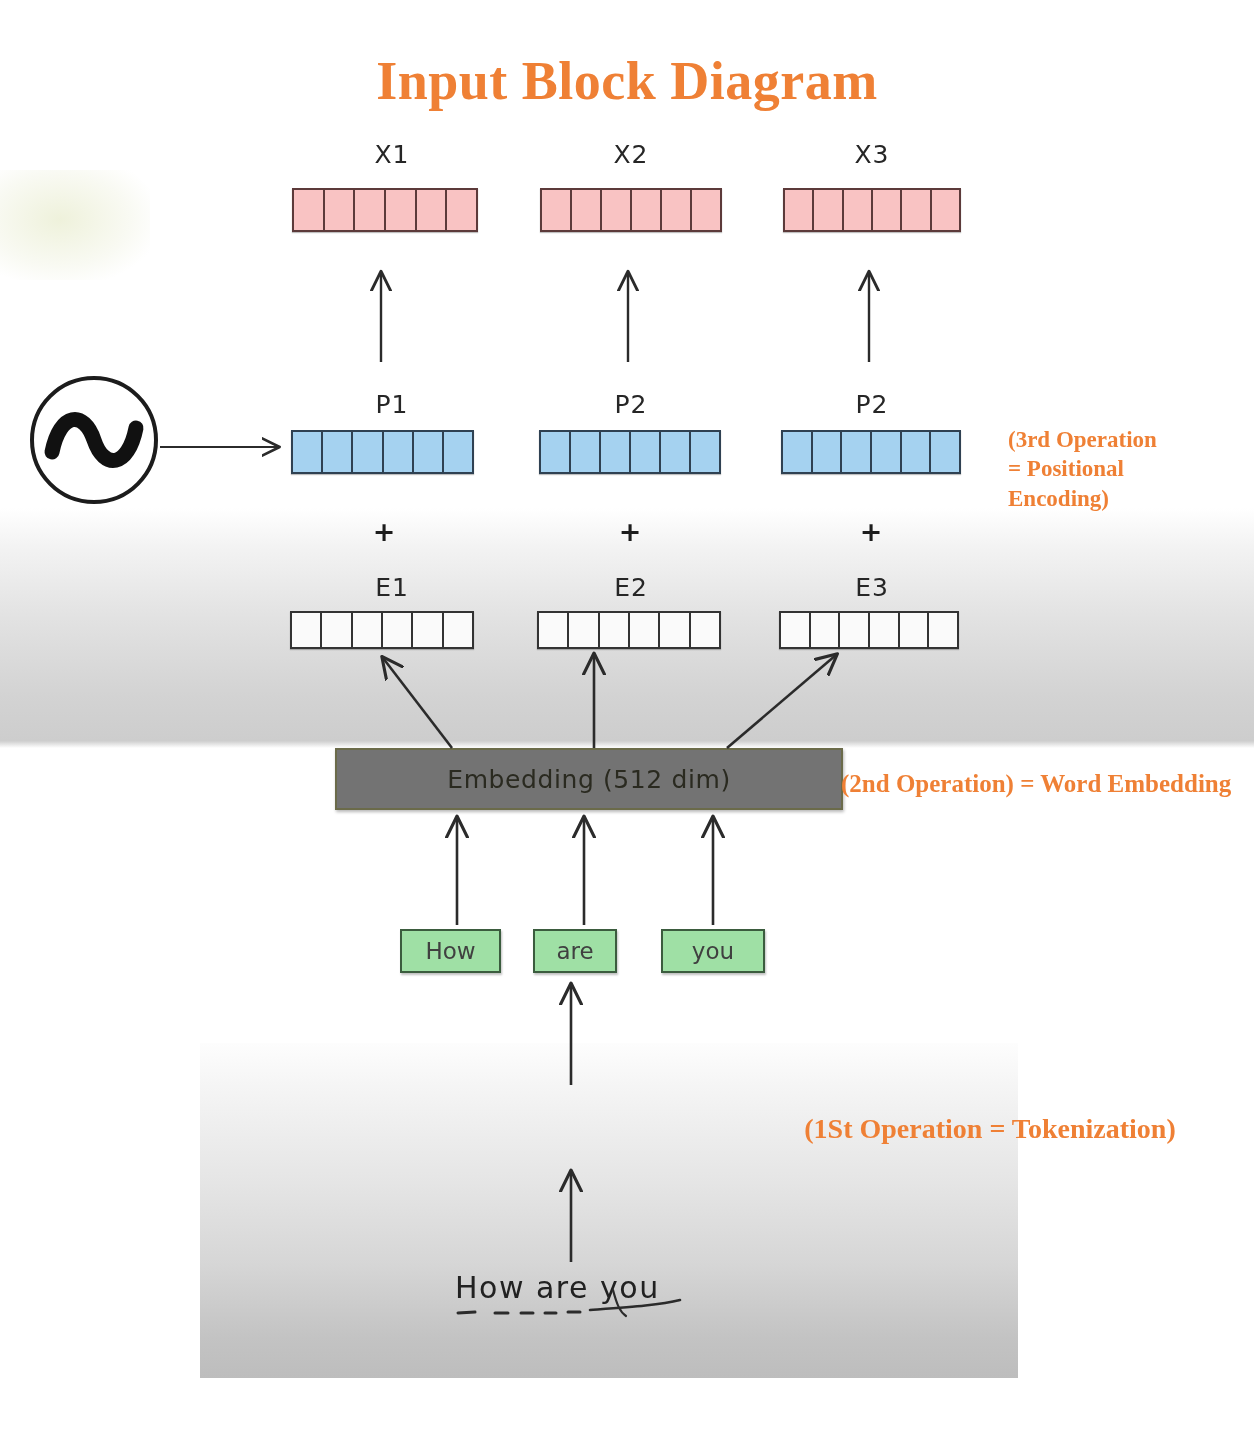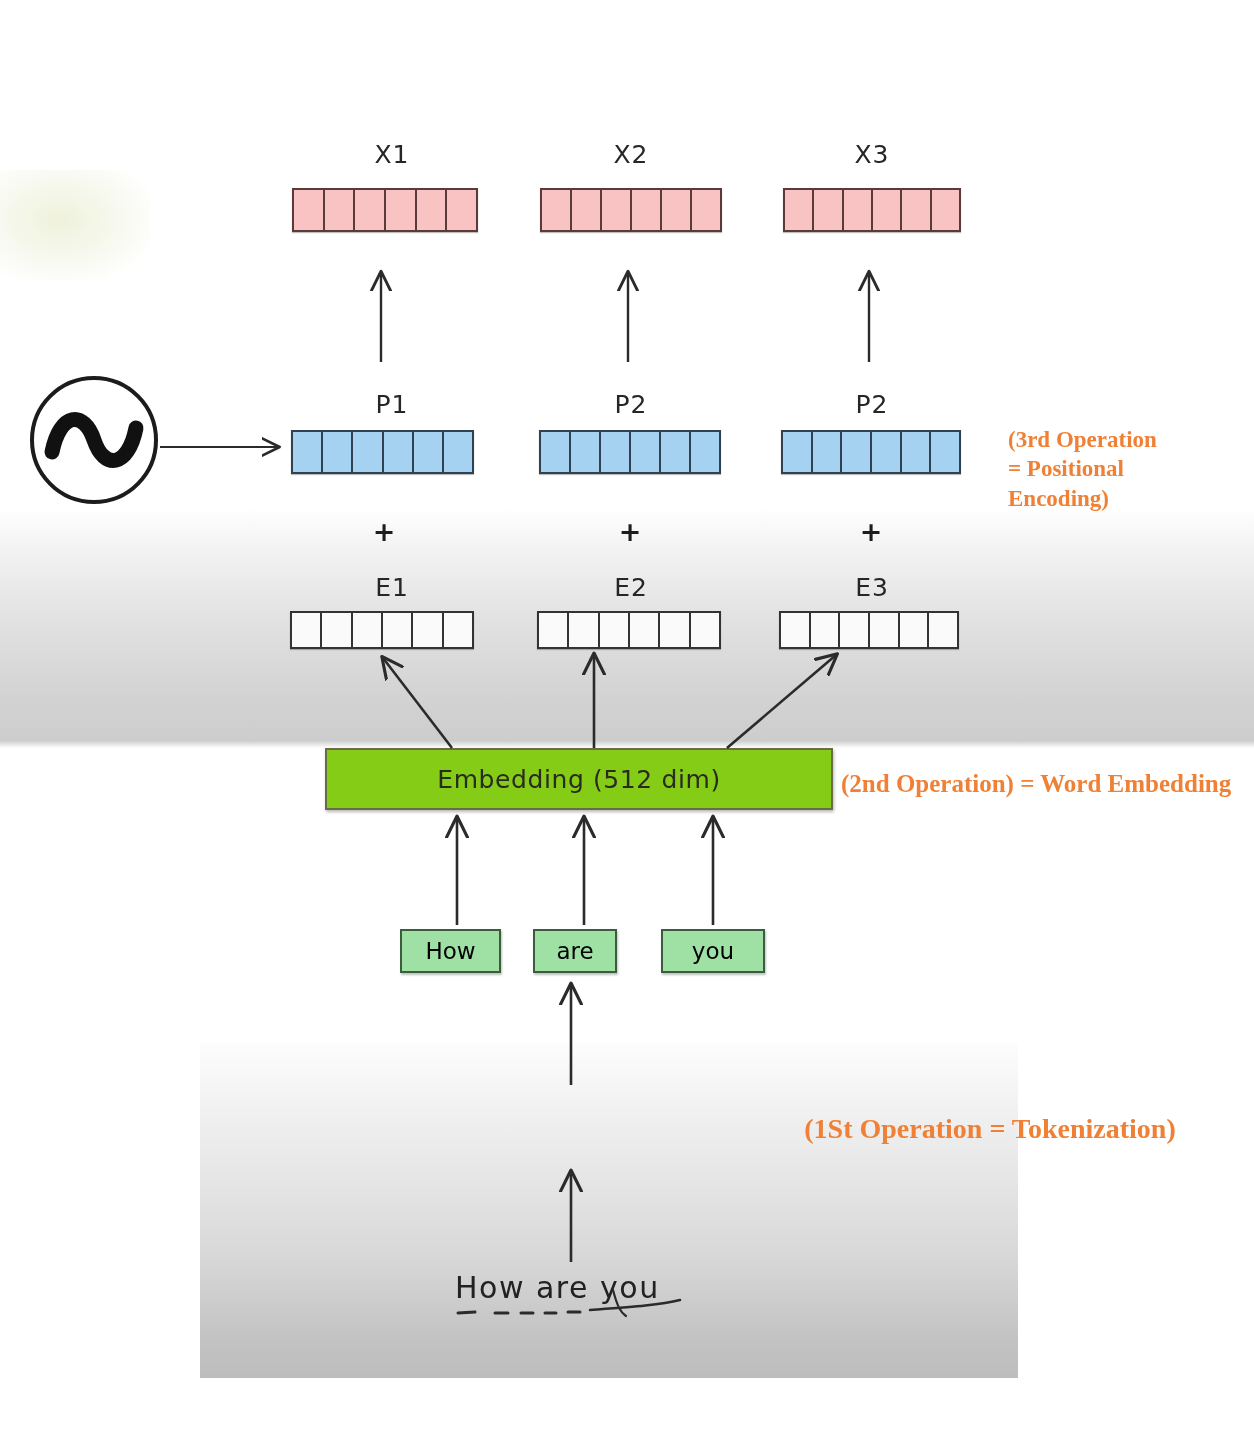--- a/index.html
+++ b/index.html
@@ -108,43 +108,43 @@
     box-sizing: border-box;
     display: flex;
     align-items: center;
     justify-content: center;
     font-family: "DejaVu Sans", sans-serif;
     color: #2a2a20;
     border: 2px solid #6b6b4a;
     box-shadow: 1px 2px 3px rgba(0,0,0,0.28);
   }
   #embedding-box {
-    left: 325px; top: 748px; width: 508px; height: 62px;
-    background: #84cc16;
+    left: 335px; top: 748px; width: 508px; height: 62px;
+    background: #737373;
     font-size: 25px;
     letter-spacing: 0.6px;
   }
   #tokenizer-box {
     left: 418px; top: 1090px; width: 303px; height: 66px;
     background: #eedd92;
     font-size: 24px;
     letter-spacing: 1.4px;
   }
 
   .tokenbox {
     position: absolute;
     box-sizing: border-box;
     display: flex;
     align-items: center;
     justify-content: center;
     background: #9fe0a5;
     border: 2px solid #3b5c3e;
     font-family: "DejaVu Sans", sans-serif;
     font-size: 23px;
-    color: #000000;
+    color: #404040;
     box-shadow: 1px 2px 2px rgba(0,0,0,0.25);
   }
 
   
   #input-sentence {
     position: absolute;
     left: 455px; top: 1270px; width: 260px;
     font-family: "DejaVu Sans", sans-serif;
     font-size: 30px;
     color: #222222;
@@ -181,20 +181,21 @@
 </style>
 </head>
 <body>
 
 <div id="stage">
 
   <div class="band" id="band-tint-topleft"></div>
   <div class="band" id="band-mid"></div>
   <div class="band" id="band-bottom"></div>
 
+  <div id="page-title">Input Block Diagram</div>
 
   <div class="veclabel" style="left:332px; top:140px;">X1</div>
   <div class="vecbox pink" style="left:292px; top:188px; width:186px; height:44px;">
     <div class="cell"></div>
     <div class="cell"></div>
     <div class="cell"></div>
     <div class="cell"></div>
     <div class="cell"></div>
     <div class="cell"></div>
   </div>

